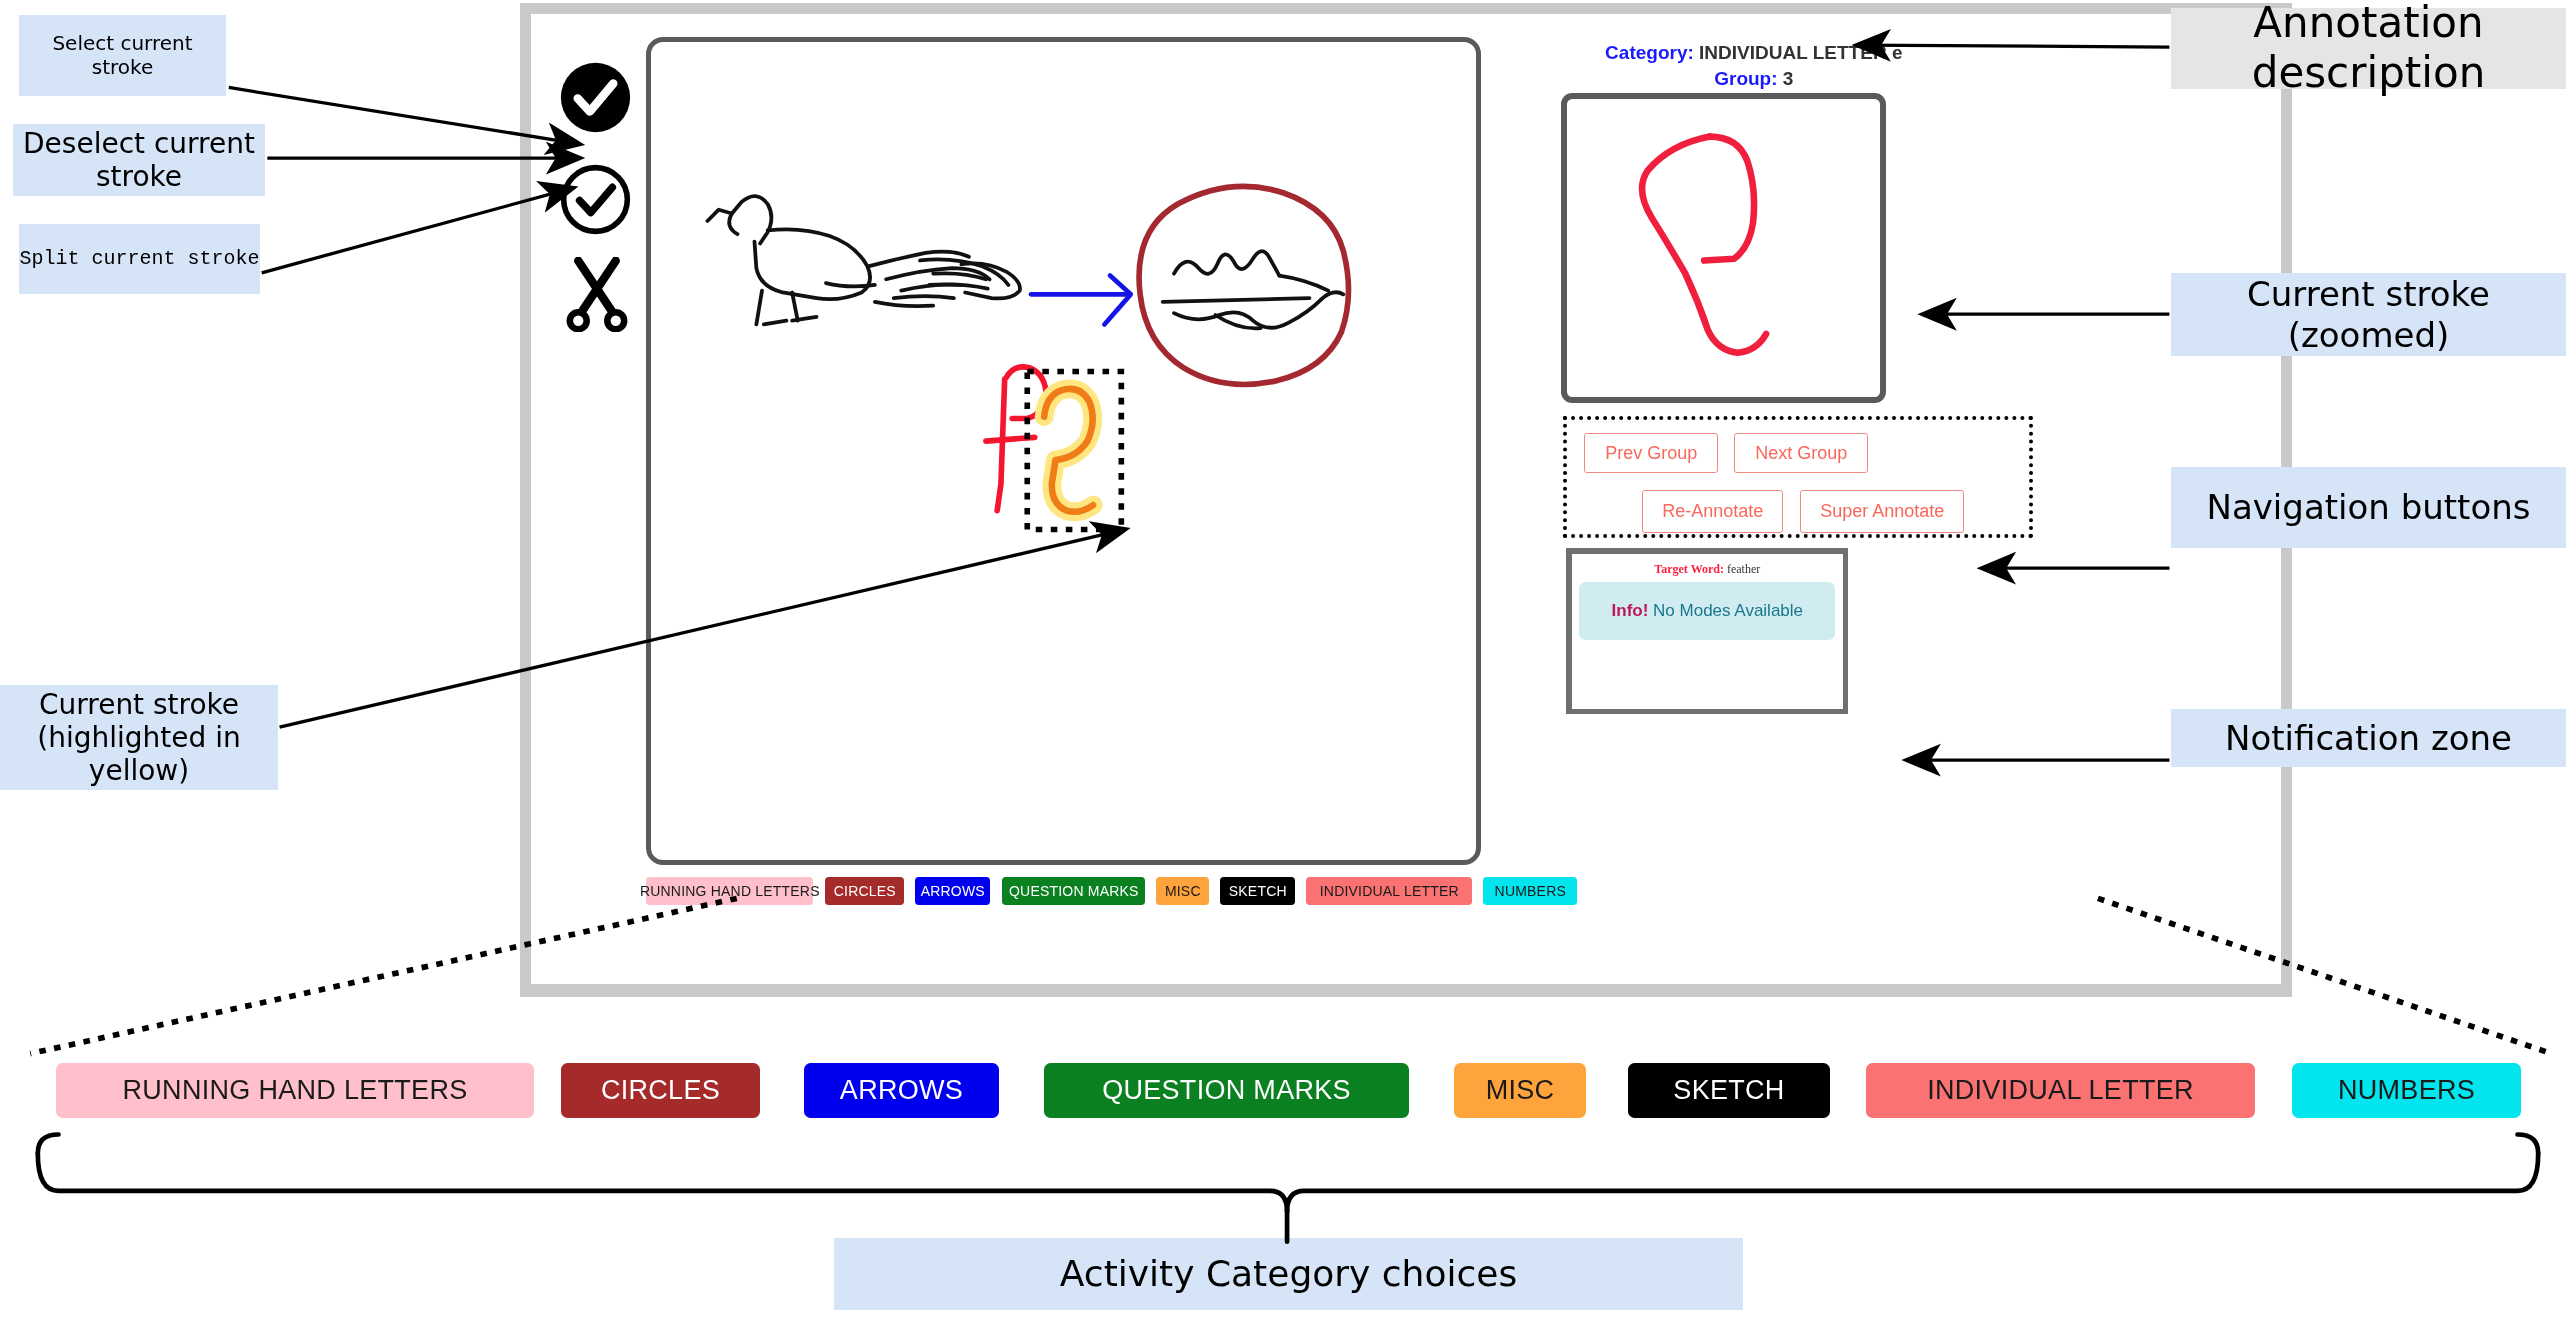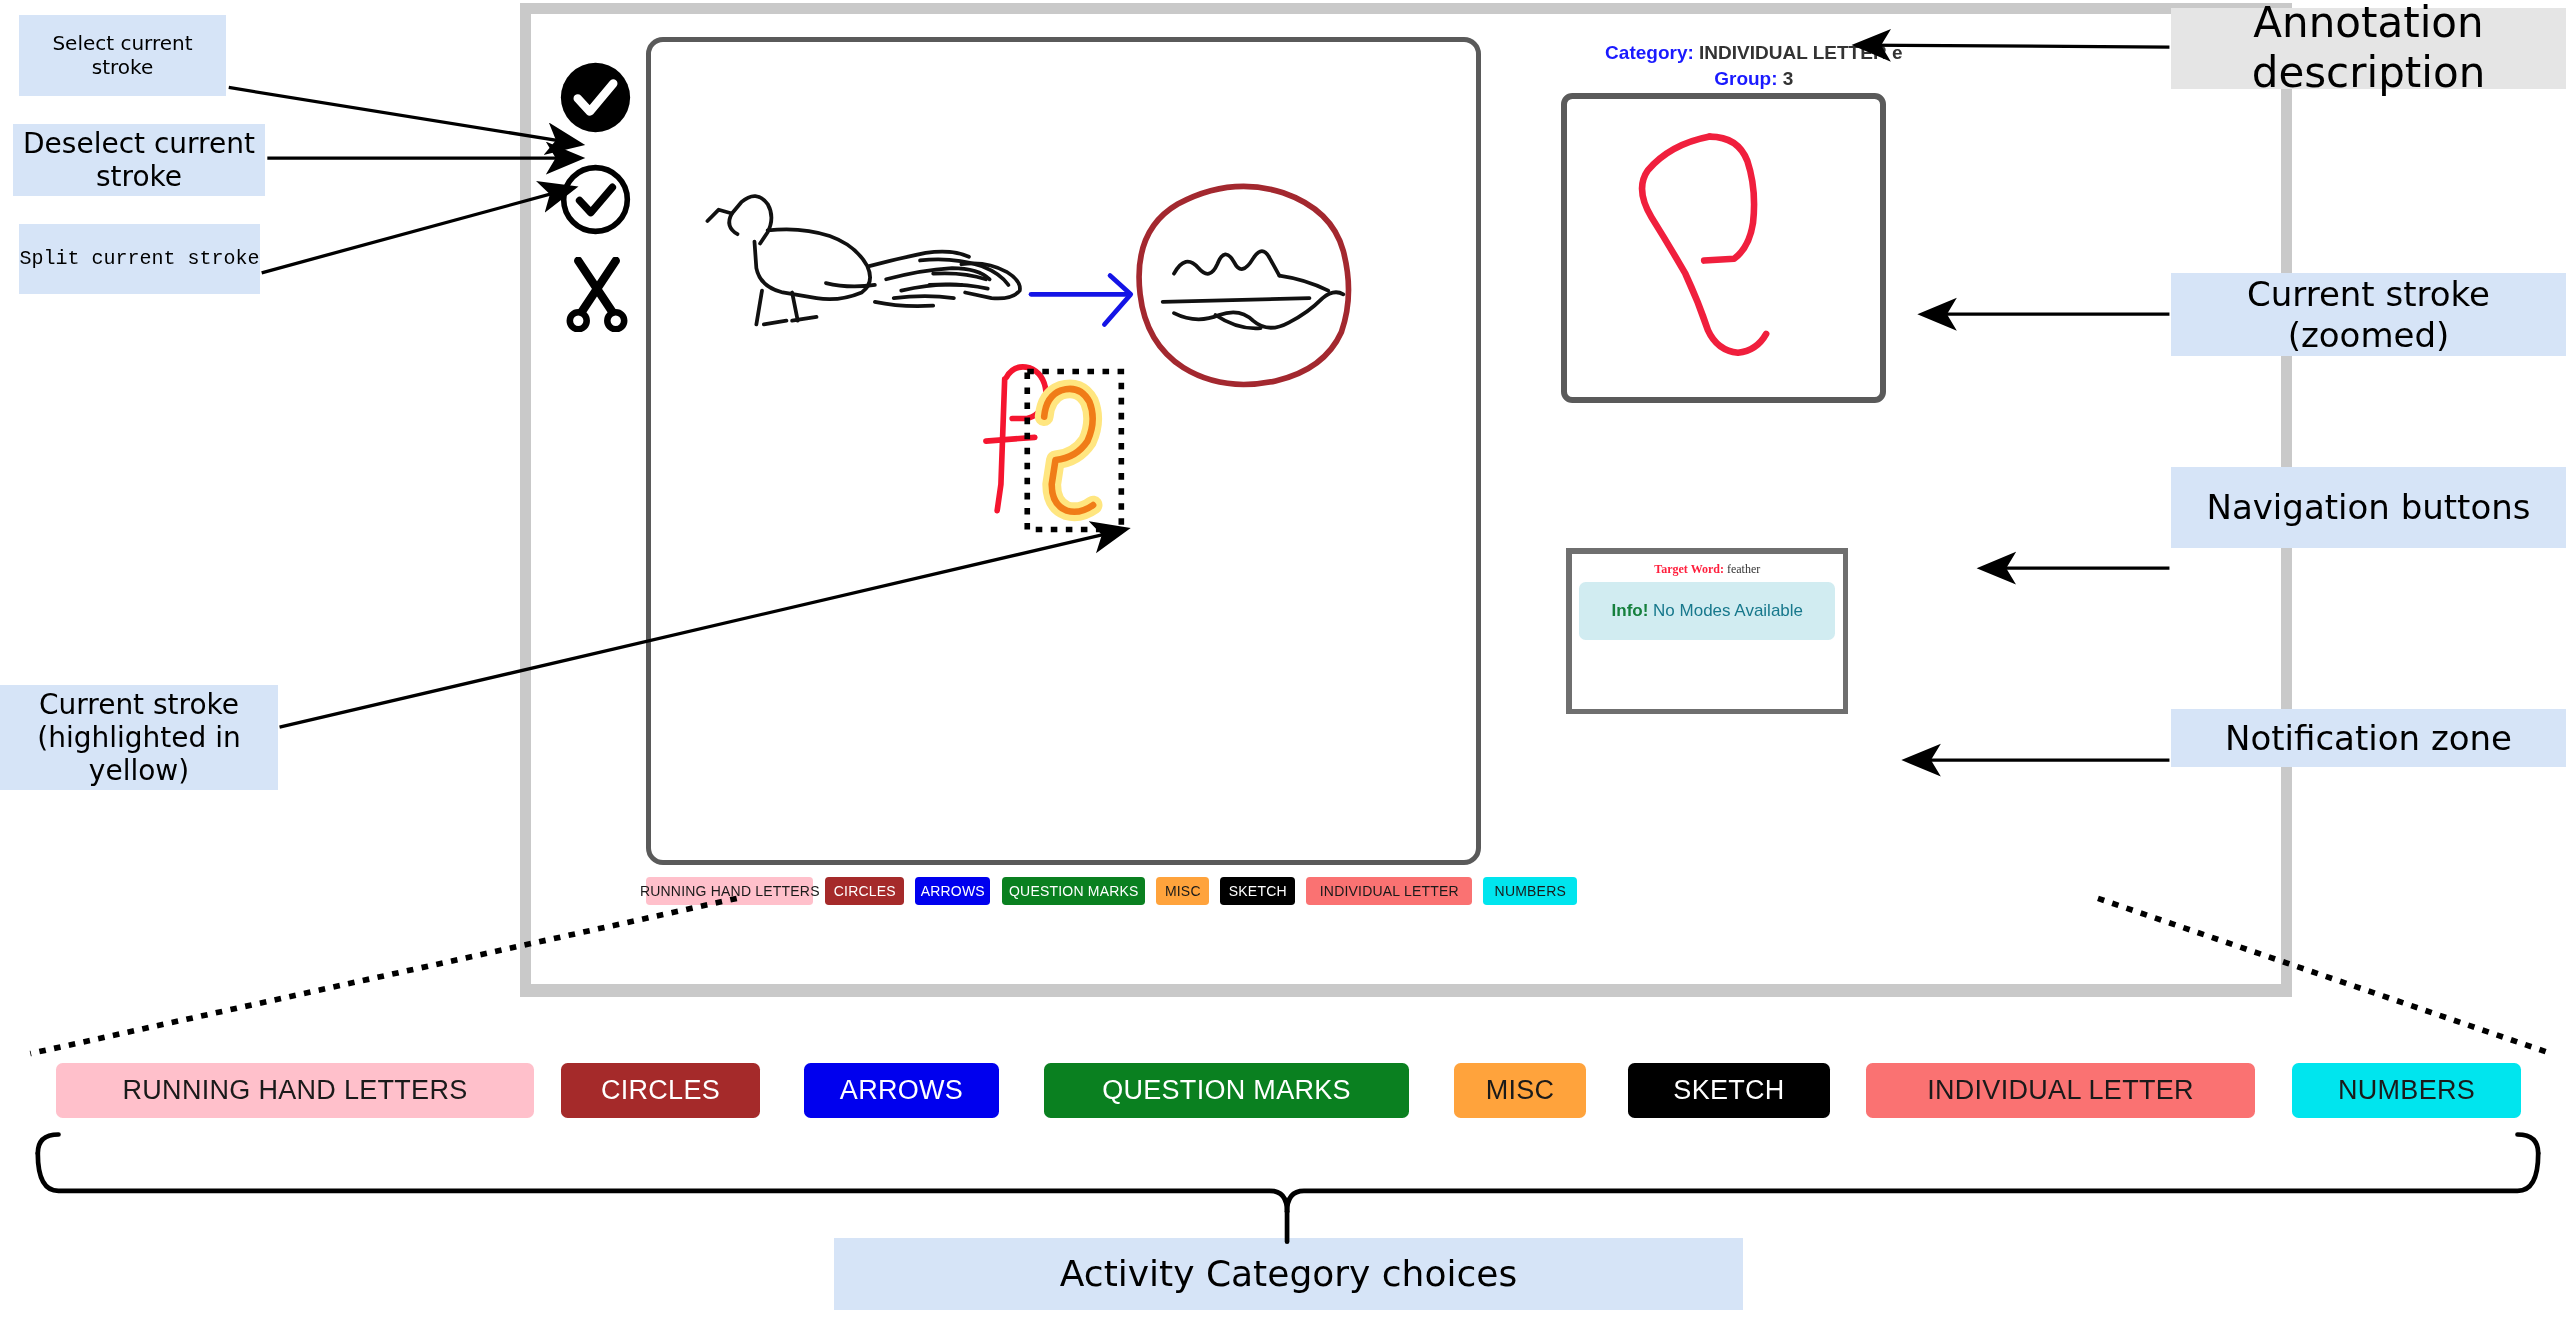--- a/index.html
+++ b/index.html
@@ -57,21 +57,21 @@
     position:absolute;left:1035px;top:534px;width:282px;height:166px;
     background:#6f6f6f;padding:5.6px;box-sizing:border-box;
   }
   #notify-inner{width:100%;height:100%;background:#fff;box-sizing:border-box;padding:5.6px 7.5px 0 7.5px;}
   #target-word{text-align:center;font-size:12px;color:#333;
       font-family:Liberation Serif, serif;margin:2.8px 0 4.7px 0;}
   #target-word b{color:#ff1f3d;}
   .alert{border-radius:6.6px;text-align:center;
       font-family:"Liberation Sans",sans-serif;font-size:17px;line-height:1.3;}
   #alert-info{background:#d1ecf1;color:#17788c;padding:18px 7.5px;}
-  #alert-info b{color:#15803d;}
+  #alert-info b{color:#be185d;}
   #alert-warn{background:#fcf3dd;color:#8a6d3b;padding:16px 7.5px 28px 7.5px;margin-top:1.9px;}
   #alert-warn b{color:#6b5323;}
 
   
   #chips-small{position:absolute;left:115px;top:863px;width:941px;height:32px;}
   .chip-s{
     position:absolute;top:0;height:28px;border-radius:3.8px;
     display:flex;align-items:center;justify-content:center;
     font-size:14px;font-weight:400;letter-spacing:0.2px;
     font-family:"Liberation Sans",sans-serif;white-space:nowrap;
@@ -182,20 +182,26 @@
     </div>
 
     <div id="zoom-panel">
       <svg width="310" height="295" viewBox="0 0 330 314">
         <path d="M152 40 Q110 48 86 76 Q72 96 90 126 Q110 158 126 186 Q140 216 150 246
                  Q160 268 182 270 Q202 268 212 250" fill="none" stroke="#f01f3d" stroke-width="7" stroke-linecap="round" stroke-linejoin="round"></path>
         <path d="M152 40 Q182 40 192 66 Q202 96 198 132 Q194 158 178 170 L146 172" fill="none" stroke="#f01f3d" stroke-width="7" stroke-linecap="round" stroke-linejoin="round"></path>
       </svg>
     </div>
 
+    <div id="nav-zone">
+      <div class="nav-btn" style="left:17px;top:13px;width:132px;height:38px;">Prev Group</div>
+      <div class="nav-btn" style="left:167px;top:13px;width:132px;height:38px;">Next Group</div>
+      <div class="nav-btn" style="left:75px;top:70px;width:139px;height:41px;">Re-Annotate</div>
+      <div class="nav-btn" style="left:233px;top:70px;width:162px;height:41px;">Super Annotate</div>
+    </div>
 
     <div id="notify-outer">
       <div id="notify-inner">
         <div id="target-word">
           <b>Target Word:</b>
           <span>feather</span>
         </div>
         <div class="alert" id="alert-info">
           <b>Info!</b>
           <span>No Modes Available</span>

